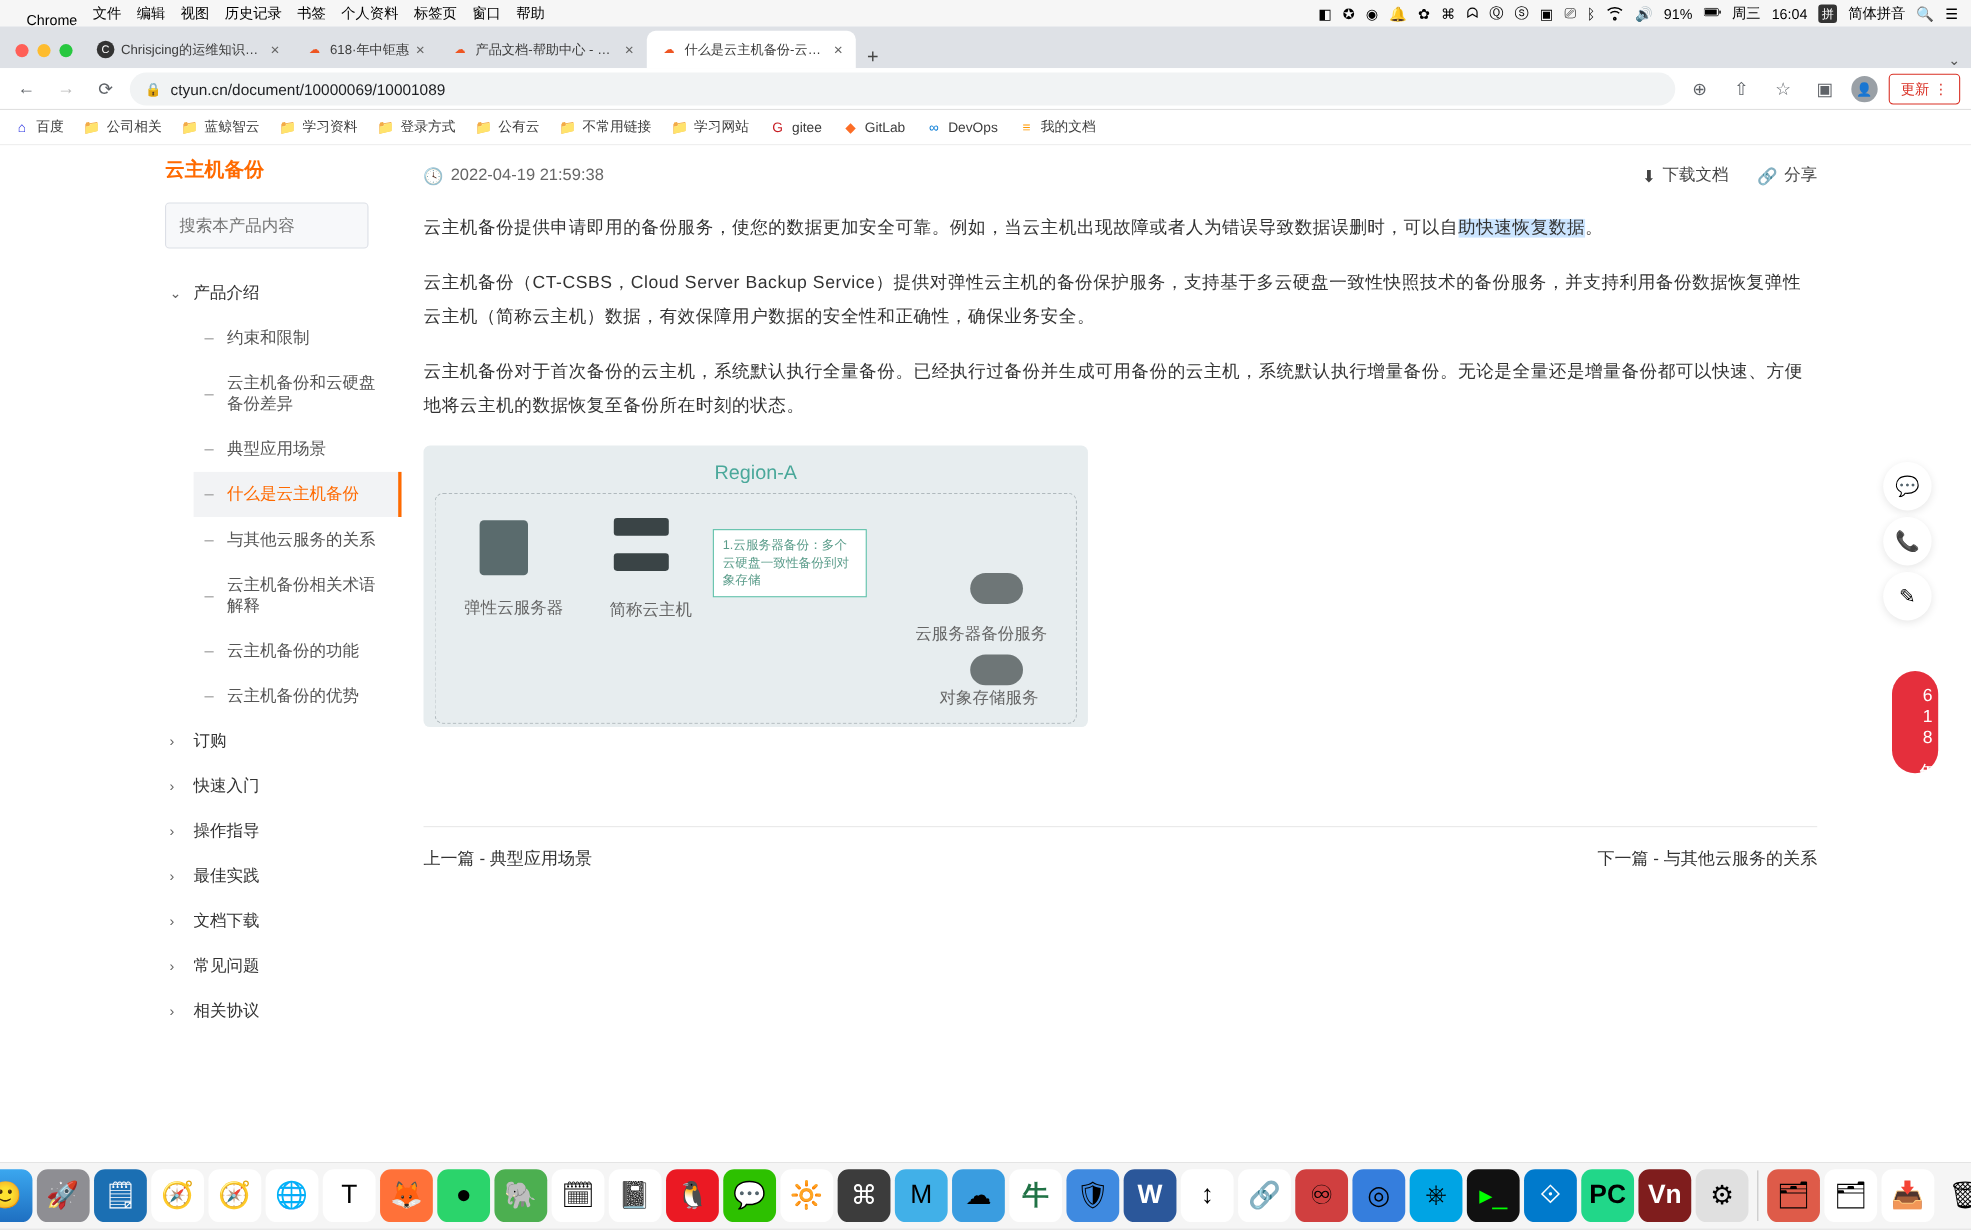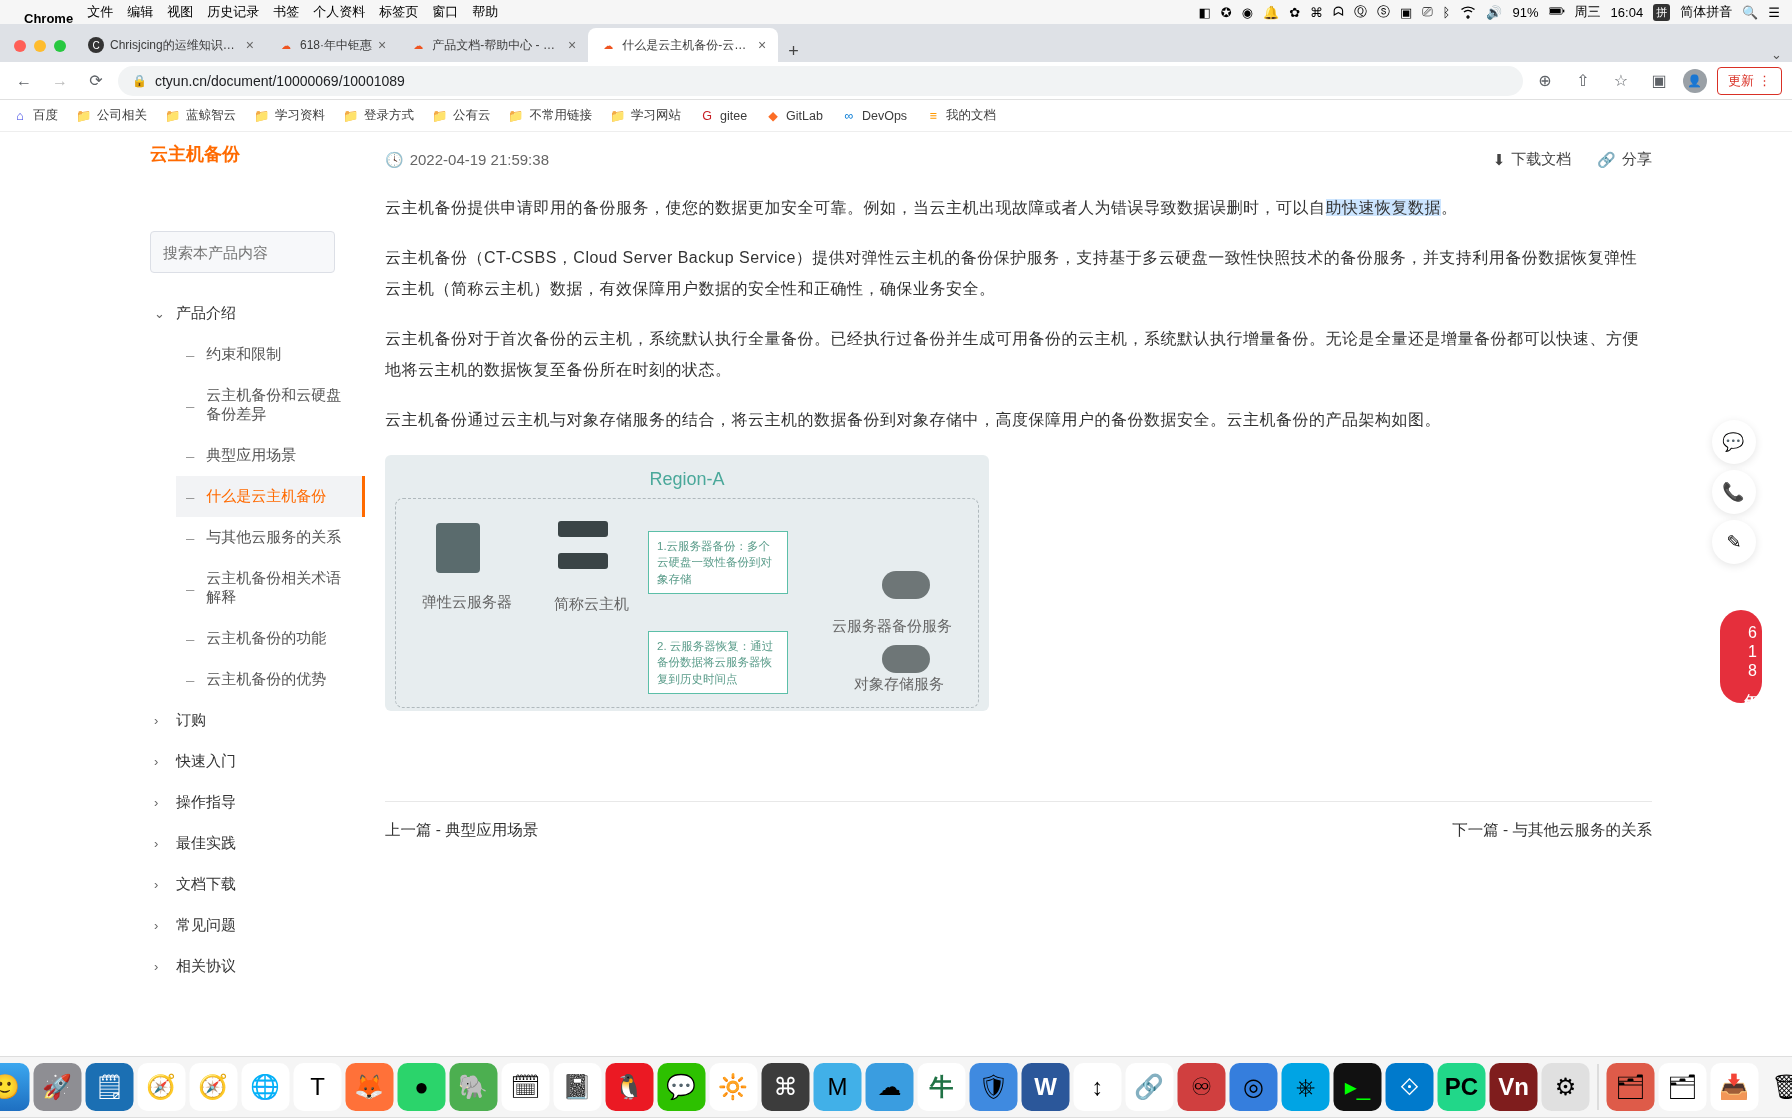--- a/index.html
+++ b/index.html
@@ -1,21 +1,21 @@
 <!DOCTYPE html>
 <html><head>
 <meta charset="utf-8">
 <style>
 * { margin: 0; padding: 0; box-sizing: border-box; }
 body { font-family: -apple-system, "PingFang SC", "Helvetica Neue", sans-serif; background: #fff; font-size: 13px; overflow: hidden; width: 1792px; height: 1120px; }
 
 
 .menubar { height: 24px; background: rgba(245,245,245,0.95); display: flex; align-items: center; padding: 0 12px; font-size: 13px; }
 .menubar .apple { font-size: 16px; margin-right: 12px; }
-.menubar .app-name { font-weight: 700; margin-right: 14px; margin-top: 12px; }
+.menubar .app-name { font-weight: 400; margin-right: 14px; margin-top: 12px; }
 .menubar .mitem { margin-right: 14px; }
 .menubar-right { margin-left: auto; display: flex; align-items: center; gap: 10px; font-size: 13px; }
 .menubar-right svg, .menubar-right .micon { width: 16px; height: 16px; }
 .menubar-right .txt { white-space: nowrap; }
 
 
 .tabstrip { height: 38px; background: #dee1e6; display: flex; align-items: flex-end; padding-left: 8px; }
 .window-dots { display: flex; gap: 8px; align-items: center; padding: 0 10px 10px 6px; }
 .dot { width: 12px; height: 12px; border-radius: 50%; }
 .dot.r { background: #ff5f57; } .dot.y { background: #febc2e; } .dot.g { background: #28c840; }
@@ -41,21 +41,21 @@
 
 .bmbar { height: 32px; background: #fff; display: flex; align-items: center; padding: 0 12px; gap: 18px; font-size: 12.5px; color: #3c3c3c; border-bottom: 1px solid #eee; }
 .bm { display: flex; align-items: center; gap: 5px; }
 .bm .bicon { width: 16px; height: 16px; display: flex; align-items: center; justify-content: center; }
 
 
 .page { display: flex; height: calc(100% - 24px - 38px - 38px - 32px - 68px); }
 .sidebar { width: 365px; padding: 10px 0 0 140px; }
 .sidebar h3 { color: #ff6a00; font-size: 18px; font-weight: 600; padding: 0 0 18px 10px; }
 .searchbox { margin: 0 30px 20px 10px; }
-.searchbox input { width: 100%; height: 42px; border: 1px solid #dcdfe6; border-radius: 4px; padding: 2px 12px; font-size: 15px; background: #f7f8fa; color: #606266; margin-top: 47px; }
+.searchbox input { width: 100%; height: 42px; border: 1px solid #dcdfe6; border-radius: 4px; padding: 2px 12px; font-size: 15px; background: #f7f8fa; color: #606266; }
 .nav { font-size: 15px; }
 .nav-item { display: flex; align-items: center; padding: 11px 10px 11px 14px; color: #333; cursor: pointer; }
 .nav-item .chev { margin-right: 10px; color: #666; font-size: 13px; width: 12px; }
 .nav-sub { padding-left: 36px; }
 .nav-sub .sub { display: flex; align-items: center; padding: 11px 10px; color: #555; font-size: 15px; }
 .nav-sub .sub .dash { margin-right: 12px; color: #999; }
 .nav-sub .sub.active { background: #f2f3f5; color: #ff6a00; border-right: 3px solid #ff6a00; margin-right: 0; }
 
 .main { flex: 1; padding: 18px 140px 20px 20px; overflow: auto; }
 .meta { display: flex; align-items: center; color: #666; font-size: 15px; margin-bottom: 24px; }
@@ -328,32 +328,30 @@
         <span>
             <span>🔗</span>
             <span>分享</span>
           </span>
       </div>
     </div>
     <div class="content">
       <p><span>云主机备份提供申请即用的备份服务，使您的数据更加安全可靠。例如，当云主机出现故障或者人为错误导致数据误删时，可以自</span><span class="hl">助快速恢复数据</span><span>。</span></p>
       <p>云主机备份（CT-CSBS，Cloud Server Backup Service）提供对弹性云主机的备份保护服务，支持基于多云硬盘一致性快照技术的备份服务，并支持利用备份数据恢复弹性云主机（简称云主机）数据，有效保障用户数据的安全性和正确性，确保业务安全。</p>
       <p>云主机备份对于首次备份的云主机，系统默认执行全量备份。已经执行过备份并生成可用备份的云主机，系统默认执行增量备份。无论是全量还是增量备份都可以快速、方便地将云主机的数据恢复至备份所在时刻的状态。</p>
-      <p>云主机备份通过云主机与对象存储服务的结合，将云主机的数据备份到对象存储中，高度保障用户的备份数据安全。云主机备份的产品架构如图。</p>
 
       <div class="diagram">
         <div class="region">Region-A</div>
         <div class="diag-inner">
           <div class="d-shape" style="left:40px;top:24px;width:44px;height:50px;background:#5a6b6d;border-radius:4px"></div>
           <div class="d-label" style="left:26px;top:94px">弹性云服务器</div>
           <div class="d-shape" style="left:162px;top:22px;width:50px;height:16px;background:#3a4446;border-radius:3px"></div>
           <div class="d-shape" style="left:162px;top:54px;width:50px;height:16px;background:#3a4446;border-radius:3px"></div>
           <div class="d-label" style="left:158px;top:96px">简称云主机</div>
           <div class="d-box b1" style="left:252px;top:32px">1.云服务器备份：多个云硬盘一致性备份到对象存储</div>
-          <div class="d-box b2" style="left:252px;top:132px">2. 云服务器恢复：通过备份数据将云服务器恢复到历史时间点</div>
           <div class="d-shape" style="right:48px;top:72px;width:48px;height:28px;background:#6e7677;border-radius:14px"></div>
           <div class="d-label" style="right:26px;top:118px">云服务器备份服务</div>
           <div class="d-shape" style="right:48px;top:146px;width:48px;height:28px;background:#6e7677;border-radius:14px"></div>
           <div class="d-label" style="right:34px;top:176px">对象存储服务</div>
         </div>
       </div>
 
       <div class="divider"></div>
       <div class="pager">
         <span class="prev"><span>上一篇 -</span> <span>典型应用场景</span></span>

